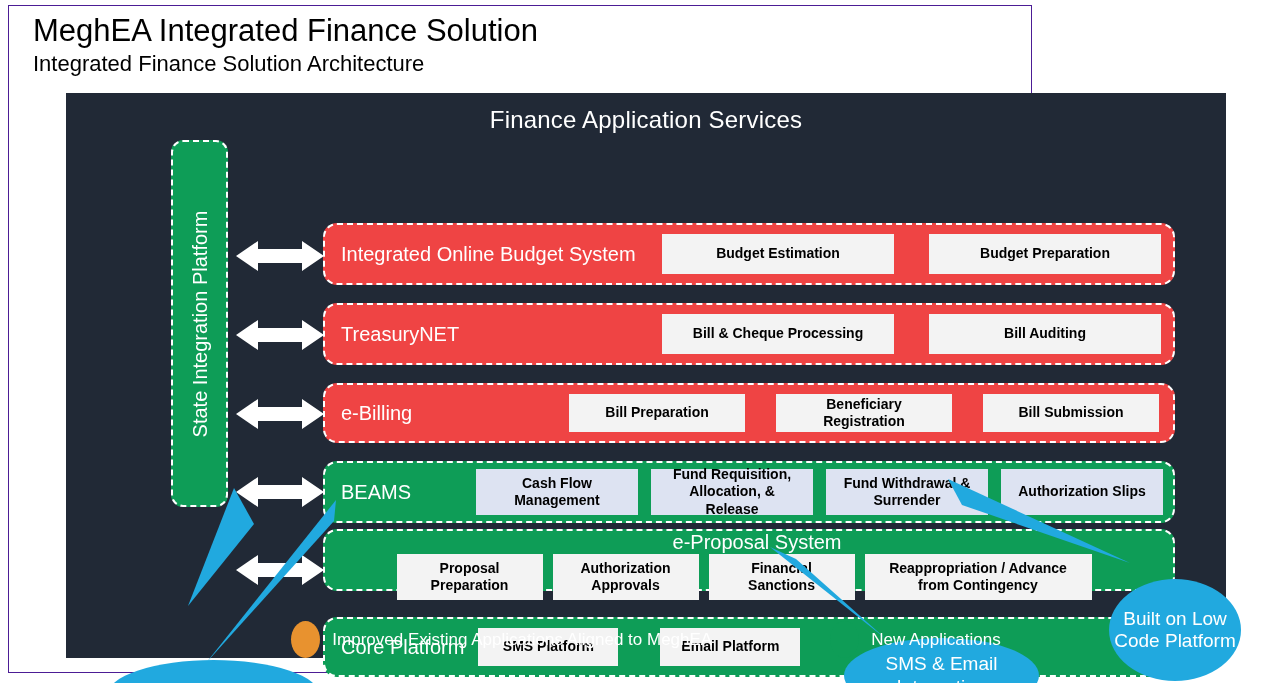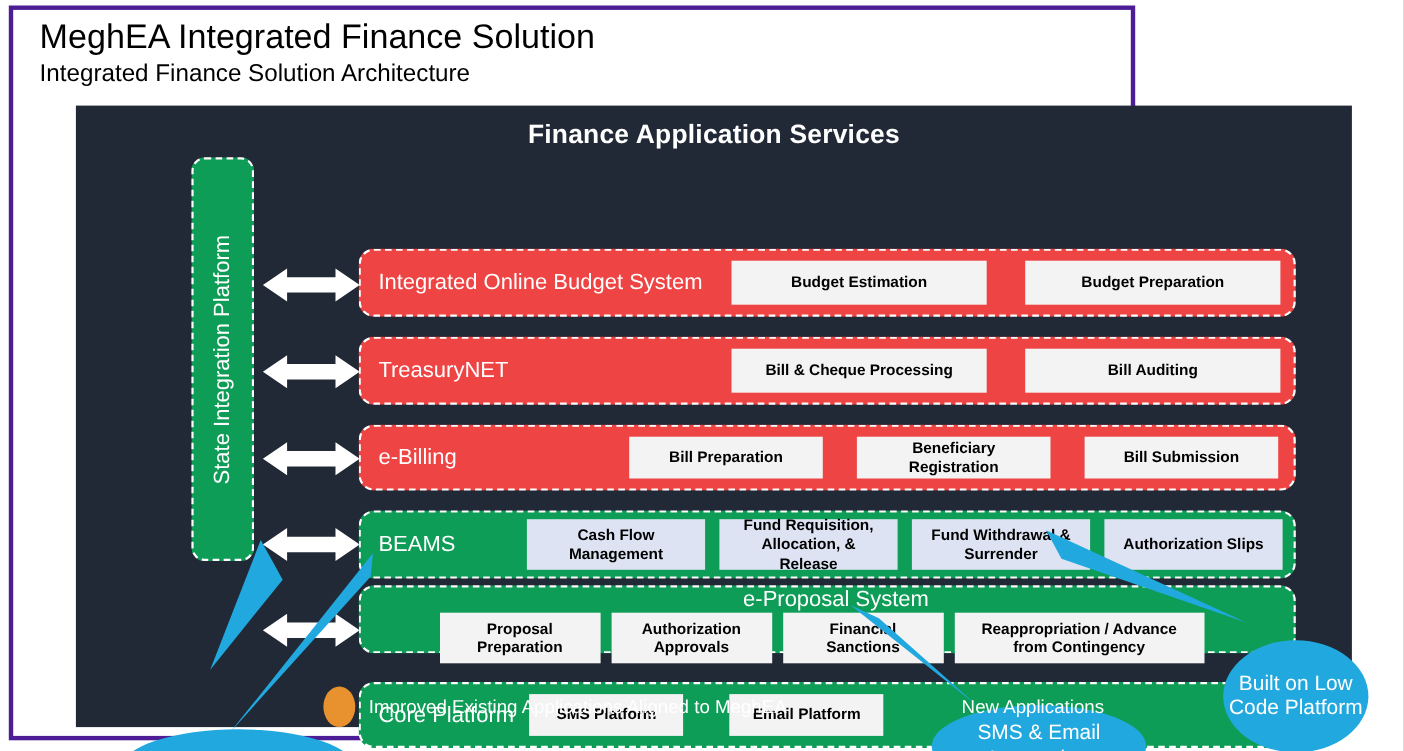--- a/index.html
+++ b/index.html
@@ -5,21 +5,21 @@
   html,body{margin:0;padding:0;background:#ffffff;}
   body{
     width:1276px;height:683px;overflow:hidden;
     font-family:"Liberation Sans","DejaVu Sans",sans-serif;
   }
 
   
   #slide-frame{
     position:absolute;left:8px;top:5px;
     width:1024px;height:668px;
-    border:4px solid #4c1d95;
+    border:1px solid #4c1d95;
     background:#ffffff;
     box-sizing:border-box;
   }
 
   
   #title-block{position:absolute;left:24px;top:8px;width:900px;}
   #page-title{
     font-size:31px;color:#000;line-height:1.12;white-space:nowrap;
   }
   #page-subtitle{
@@ -28,21 +28,21 @@
 
   
   #dark-panel{
     position:absolute;left:57px;top:87px;
     width:1160px;height:565px;
     background:#212936;
   }
   #panel-title{
     position:absolute;top:13px;left:0;width:100%;
     text-align:center;color:#ffffff;
-    font-size:24px;font-weight:bold;
+    font-size:24px;font-weight:normal;
     letter-spacing:.2px;
   }
 
   
   #sip-bar{
     position:absolute;left:105px;top:47px;
     width:57px;height:367px;
     background:#0E9D57;
     border:2px dashed #ffffff;
     border-radius:12px;

